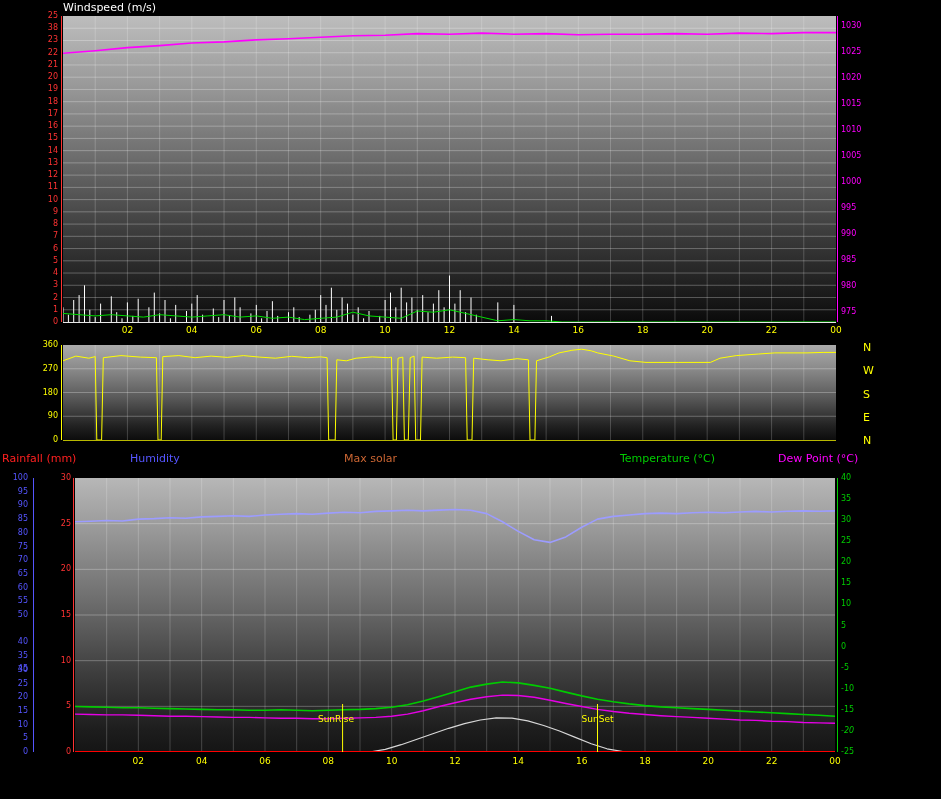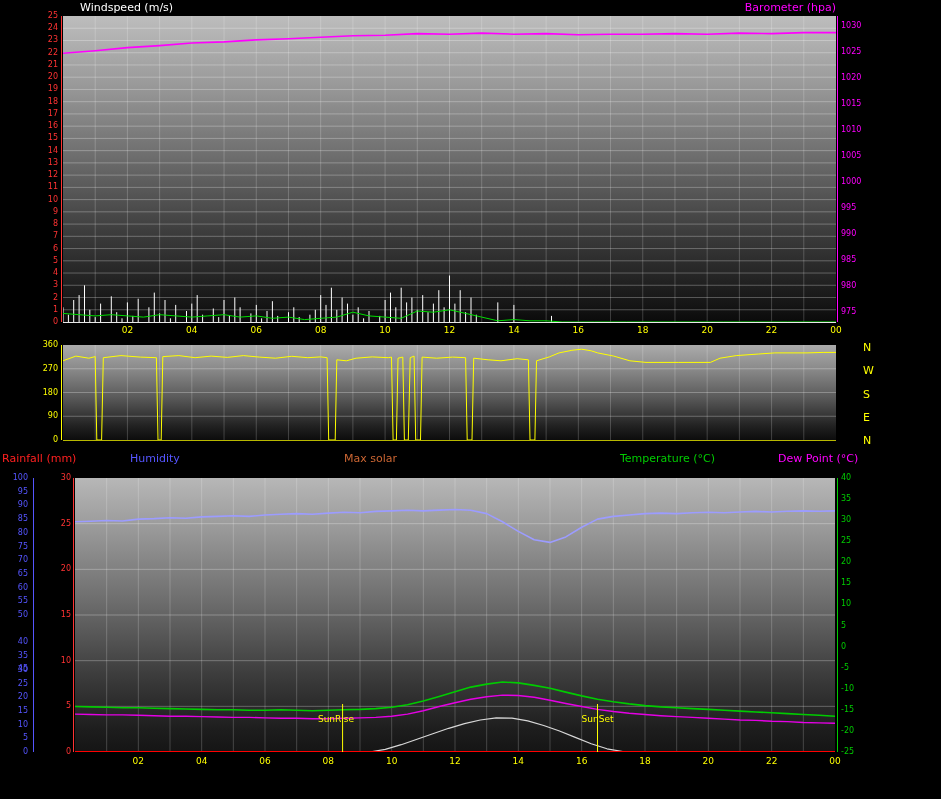--- a/index.html
+++ b/index.html
@@ -1,19 +1,19 @@
 <!DOCTYPE html>
 <html><head>
 <meta charset="utf-8">
 <style>
   html,body{margin:0;padding:0;background:#000;}
   .screen{position:relative;width:941px;height:799px;background:#000;
           font-family:"DejaVu Sans",sans-serif;overflow:hidden;}
   .t{position:absolute;font-size:11px;white-space:nowrap;}
-  .hdr-left{left:80px;top:1px;}
+  .hdr-left{left:63px;top:1px;}
   .hdr-center{left:63px;top:1px;width:773px;text-align:center;}
   .hdr-right{left:63px;top:1px;width:773px;text-align:right;}
   .plot{position:absolute;}
   .p1{left:63px;top:16px;width:773px;height:306px;
       background:linear-gradient(180deg,#bdbdbd 0%,#9a9a9a 22%,#6f6f6f 45%,#3a3a3a 72%,#141414 95%,#0a0a0a 100%);}
   .p2{left:63px;top:345px;width:773px;height:95px;
       background:linear-gradient(180deg,#ababab 0%,#8a8a8a 25%,#5a5a5a 55%,#222222 85%,#0c0c0c 100%);}
   .p3{left:75px;top:478px;width:760px;height:274px;
       background:linear-gradient(180deg,#b7b7b7 0%,#979797 20%,#6d6d6d 45%,#3c3c3c 72%,#1d1d1d 92%,#151515 100%);}
   .plot svg{position:absolute;left:0;top:0;width:100%;height:100%;display:block;}
@@ -28,21 +28,20 @@
   .hline{position:absolute;height:1px;}
   .lblrow span{position:absolute;font-size:11px;white-space:nowrap;}
   .suntag{position:absolute;font-size:9px;transform:translateX(-50%);white-space:nowrap;}
 </style>
 </head>
 <body>
 
 <div class="screen">
 
   <span class="t hdr-left" style="color: rgb(255, 255, 255);">Windspeed (m/s)</span>
-  <span class="t hdr-right" style="color: rgb(255, 0, 255);">Barometer (hpa)</span>
 
   <div class="plot p1">
     <svg viewBox="0 0 773 306" preserveAspectRatio="none">
         <line x1="32.20833333333333" y1="0" x2="32.20833333333333" y2="306" stroke="rgba(255,255,255,0.20)" stroke-width="1"></line>
         <line x1="64.41666666666666" y1="0" x2="64.41666666666666" y2="306" stroke="rgba(255,255,255,0.20)" stroke-width="1"></line>
         <line x1="96.625" y1="0" x2="96.625" y2="306" stroke="rgba(255,255,255,0.20)" stroke-width="1"></line>
         <line x1="128.83333333333331" y1="0" x2="128.83333333333331" y2="306" stroke="rgba(255,255,255,0.20)" stroke-width="1"></line>
         <line x1="161.04166666666669" y1="0" x2="161.04166666666669" y2="306" stroke="rgba(255,255,255,0.20)" stroke-width="1"></line>
         <line x1="193.25" y1="0" x2="193.25" y2="306" stroke="rgba(255,255,255,0.20)" stroke-width="1"></line>
         <line x1="225.45833333333334" y1="0" x2="225.45833333333334" y2="306" stroke="rgba(255,255,255,0.20)" stroke-width="1"></line>
@@ -89,21 +88,21 @@
         <polyline points="0.0,37.3 32.2,34.7 64.4,31.6 96.6,29.6 128.8,27.0 161.0,25.9 193.3,23.9 225.5,22.8 257.7,21.3 289.9,19.7 322.1,19.2 354.3,17.6 386.5,18.2 418.7,17.1 450.9,18.2 483.1,17.6 515.3,18.7 547.5,18.2 579.8,18.2 612.0,17.6 644.2,18.2 676.4,17.1 708.6,17.6 740.8,16.6 773.0,16.6" stroke="#ff00ff" stroke-width="1.6" fill="none" stroke-linejoin="round" stroke-linecap="round"></polyline>
         <path d="M0.0 306.0L0.0 291.3M5.4 306.0L5.4 298.7M10.7 306.0L10.7 284.0M16.1 306.0L16.1 279.1M21.5 306.0L21.5 269.3M26.8 306.0L26.8 293.8M32.2 306.0L32.2 301.1M37.6 306.0L37.6 287.6M48.3 306.0L48.3 280.3M53.7 306.0L53.7 296.2M59.0 306.0L59.0 302.3M64.4 306.0L64.4 286.4M69.8 306.0L69.8 299.9M75.2 306.0L75.2 282.7M85.9 306.0L85.9 291.3M91.3 306.0L91.3 276.6M96.6 306.0L96.6 297.4M102.0 306.0L102.0 284.0M107.4 306.0L107.4 302.3M112.7 306.0L112.7 288.9M123.5 306.0L123.5 295.0M128.8 306.0L128.8 287.6M134.2 306.0L134.2 279.1M139.6 306.0L139.6 298.7M150.3 306.0L150.3 292.5M155.7 306.0L155.7 301.1M161.0 306.0L161.0 284.0M166.4 306.0L166.4 299.9M171.8 306.0L171.8 281.5M177.1 306.0L177.1 291.3M187.9 306.0L187.9 297.4M193.3 306.0L193.3 288.9M198.6 306.0L198.6 302.3M204.0 306.0L204.0 295.0M209.4 306.0L209.4 285.2M214.7 306.0L214.7 299.9M225.5 306.0L225.5 296.2M230.8 306.0L230.8 291.3M236.2 306.0L236.2 301.1M246.9 306.0L246.9 298.7M252.3 306.0L252.3 293.8M257.7 306.0L257.7 279.1M263.0 306.0L263.0 288.9M268.4 306.0L268.4 271.7M273.8 306.0L273.8 293.8M279.1 306.0L279.1 281.5M284.5 306.0L284.5 287.6M289.9 306.0L289.9 298.7M295.2 306.0L295.2 291.3M300.6 306.0L300.6 302.3M306.0 306.0L306.0 295.0M316.7 306.0L316.7 299.9M322.1 306.0L322.1 284.0M327.5 306.0L327.5 276.6M332.8 306.0L332.8 291.3M338.2 306.0L338.2 271.7M343.6 306.0L343.6 286.4M348.9 306.0L348.9 281.5M354.3 306.0L354.3 293.8M359.7 306.0L359.7 279.1M365.0 306.0L365.0 296.2M370.4 306.0L370.4 287.6M375.8 306.0L375.8 274.2M381.1 306.0L381.1 291.3M386.5 306.0L386.5 259.5M391.9 306.0L391.9 287.6M397.2 306.0L397.2 274.2M402.6 306.0L402.6 296.2M408.0 306.0L408.0 281.5M413.3 306.0L413.3 298.7M434.8 306.0L434.8 286.4M450.9 306.0L450.9 288.9M488.5 306.0L488.5 299.9" stroke="#ffffff" stroke-width="1" fill="none"></path>
         <polyline points="0.0,297.4 16.1,298.7 32.2,299.9 48.3,298.7 64.4,299.9 80.5,301.1 96.6,298.7 112.7,299.9 128.8,301.1 144.9,299.9 161.0,298.7 177.1,301.1 193.3,299.9 209.4,302.3 225.5,301.1 241.6,303.6 257.7,302.3 273.8,301.1 289.9,296.2 306.0,299.9 322.1,301.1 338.2,302.3 354.3,295.0 370.4,296.2 386.5,293.8 402.6,297.4 418.7,301.1 434.8,304.8 450.9,303.6 467.0,304.8 483.1,304.8 499.2,306.0 515.3,306.0 531.4,306.0 547.5,306.0 563.6,306.0 579.8,306.0 595.9,306.0 612.0,306.0 628.1,306.0 644.2,306.0 660.3,306.0 676.4,306.0 692.5,306.0 708.6,306.0 724.7,306.0 740.8,306.0 756.9,306.0 773.0,306.0" stroke="#00dd00" stroke-width="1" fill="none" stroke-linejoin="round" stroke-linecap="round"></polyline>
       </svg>
   </div>
   <div class="vline" style="left:61px;top:16px;height:306px;background:#ff3333;"></div>
   <div class="vline" style="left:837px;top:16px;height:306px;background:#ff00ff;"></div>
   <div class="hline" style="left:63px;top:322px;width:773px;background:#e8e8e8;"></div>
   <div class="axis-col ar" style="left:28px;top:16px;width:30px;height:306px;">
       <span style="top: 0%; color: rgb(255, 51, 51);">25</span>
-      <span style="top: 4%; color: rgb(255, 51, 51);">24</span>
+      <span style="top: 4%; color: rgb(255, 51, 51);">38</span>
       <span style="top: 8%; color: rgb(255, 51, 51);">23</span>
       <span style="top: 12%; color: rgb(255, 51, 51);">22</span>
       <span style="top: 16%; color: rgb(255, 51, 51);">21</span>
       <span style="top: 20%; color: rgb(255, 51, 51);">20</span>
       <span style="top: 24%; color: rgb(255, 51, 51);">19</span>
       <span style="top: 28%; color: rgb(255, 51, 51);">18</span>
       <span style="top: 32%; color: rgb(255, 51, 51);">17</span>
       <span style="top: 36%; color: rgb(255, 51, 51);">16</span>
       <span style="top: 40%; color: rgb(255, 51, 51);">15</span>
       <span style="top: 44%; color: rgb(255, 51, 51);">14</span>
@@ -287,21 +286,21 @@
       <span style="top: 15.3846%; color: rgb(0, 204, 0);">30</span>
       <span style="top: 23.0769%; color: rgb(0, 204, 0);">25</span>
       <span style="top: 30.7692%; color: rgb(0, 204, 0);">20</span>
       <span style="top: 38.4615%; color: rgb(0, 204, 0);">15</span>
       <span style="top: 46.1538%; color: rgb(0, 204, 0);">10</span>
       <span style="top: 53.8462%; color: rgb(0, 204, 0);">5</span>
       <span style="top: 61.5385%; color: rgb(0, 204, 0);">0</span>
       <span style="top: 69.2308%; color: rgb(0, 204, 0);">-5</span>
       <span style="top: 76.9231%; color: rgb(0, 204, 0);">-10</span>
       <span style="top: 84.6154%; color: rgb(0, 204, 0);">-15</span>
-      <span style="top: 92.3077%; color: rgb(0, 204, 0);">-20</span>
+      <span style="top: 92.3077%; color: rgb(0, 204, 0); font-style: italic;">-20</span>
       <span style="top: 100%; color: rgb(0, 204, 0);">-25</span>
     </div>
   <div class="xrow" style="left: 75px; top: 757px; width: 760px; height: 12px; color: rgb(255, 255, 0);">
       <span style="left: 8.33333%;">02</span>
       <span style="left: 16.6667%;">04</span>
       <span style="left: 25%;">06</span>
       <span style="left: 33.3333%;">08</span>
       <span style="left: 41.6667%;">10</span>
       <span style="left: 50%;">12</span>
       <span style="left: 58.3333%;">14</span>

